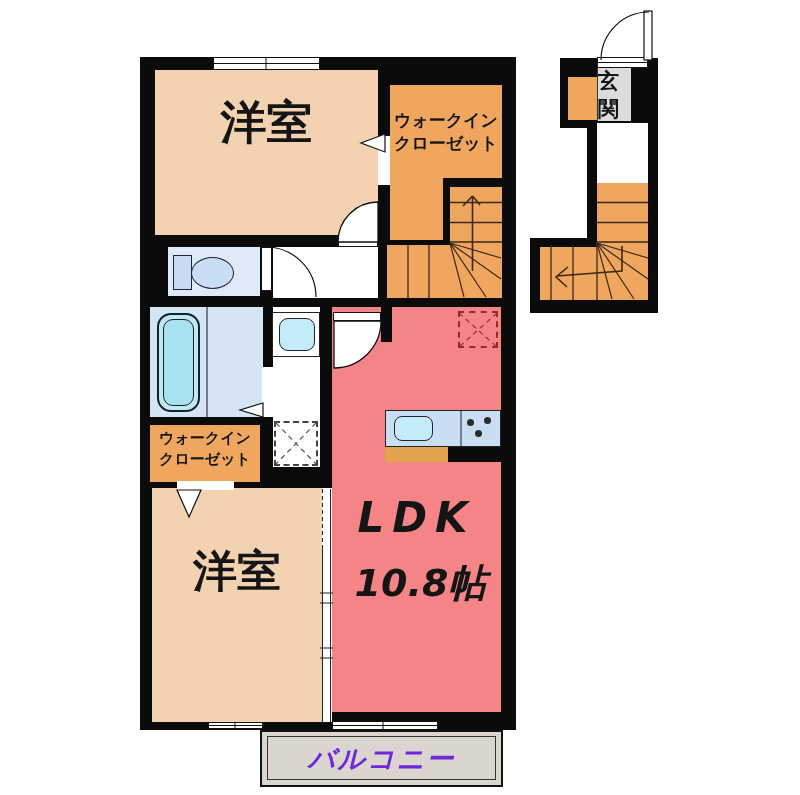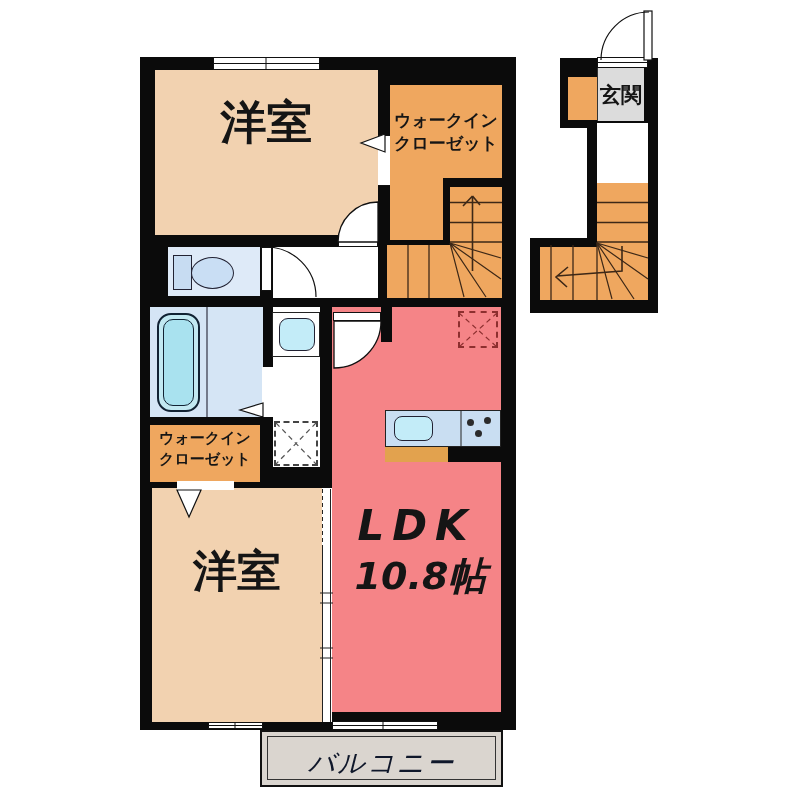--- a/index.html
+++ b/index.html
@@ -9,21 +9,21 @@
   .abs{position:absolute;}
   .fill{position:absolute;}
   .label{position:absolute;text-align:center;color:#151515;font-weight:bold;line-height:1.05;white-space:nowrap;}
   .peach{background:#F2D2B0;}
   .orange{background:#EFA75F;}
   .red{background:#F58487;}
   .black{background:#0b0b0b;}
   .white{background:#ffffff;}
   .bordered{border:1.5px solid #111;}
   svg.overlay{position:absolute;left:0;top:0;pointer-events:none;}
-  .italic{font-style:italic;margin-top:8px;}
+  .italic{font-style:italic;}
 </style>
 </head>
 <body>
 
 <div class="canvas">
 
   <div class="fill black" style="left:140px;top:57px;width:376px;height:673px;"></div>
 
   <div class="fill peach" style="left:155px;top:70px;width:223px;height:165px;"></div>
   <div class="fill white bordered" style="left:213px;top:57px;width:107px;height:13px;border-width:1px;"></div>
@@ -69,26 +69,26 @@
   <div class="fill" style="left:394px;top:416px;width:39px;height:25px;background:#C3ECF8;border:1.5px solid #223;border-radius:8px;"></div>
   <div class="fill" style="left:467px;top:419px;width:7px;height:7px;background:#2b2b2b;border-radius:50%;"></div>
   <div class="fill" style="left:484px;top:417px;width:7px;height:7px;background:#2b2b2b;border-radius:50%;"></div>
   <div class="fill" style="left:475px;top:430px;width:7px;height:7px;background:#2b2b2b;border-radius:50%;"></div>
   <div class="fill" style="left:385px;top:447px;width:63px;height:15px;background:#E2A24E;"></div>
   <div class="fill black" style="left:448px;top:447px;width:53px;height:15px;"></div>
   <div class="fill white" style="left:332px;top:721px;width:106px;height:9px;border:1px solid #111;"></div>
 
   <div class="fill" style="left:260px;top:730px;width:243px;height:57px;background:#DAD5CF;border:2px solid #111;display:flex;align-items:center;justify-content:center;">
     <div class="abs" style="left:5px;top:4px;right:5px;bottom:5px;border:1px solid #333;"></div>
-    <span class="italic" style="font-weight:normal;font-size:27px;color:#0f172a;letter-spacing:2px;">バルコニー</span>
+    <span class="italic" style="font-weight:bold;font-size:27px;color:#6d28d9;letter-spacing:2px;">バルコニー</span>
   </div>
 
   <div class="fill black" style="left:560px;top:58px;width:98px;height:70px;"></div>
   <div class="fill white" style="left:597px;top:57px;width:51px;height:11px;border:1px solid #111;"></div>
-  <div class="fill" style="left:597px;top:68px;width:47px;height:53px;background:#DCDCDC;border-left:1px solid #333;display:flex;align-items:center;justify-content:center;">
+  <div class="fill" style="left:597px;top:68px;width:34px;height:53px;background:#DCDCDC;border-left:1px solid #333;display:flex;align-items:center;justify-content:center;">
     <span style="font-weight:bold;font-size:21px;color:#151515;">玄関</span>
   </div>
   <div class="fill orange" style="left:568px;top:77px;width:29px;height:43px;"></div>
   <div class="fill black" style="left:648px;top:58px;width:10px;height:255px;"></div>
   <div class="fill black" style="left:587px;top:121px;width:10px;height:124px;"></div>
   <div class="fill white" style="left:597px;top:123px;width:51px;height:60px;"></div>
   <div class="fill orange" style="left:597px;top:183px;width:51px;height:59px;"></div>
   <div class="fill orange" style="left:597px;top:242px;width:51px;height:58px;"></div>
   <div class="fill orange" style="left:540px;top:245px;width:57px;height:55px;"></div>
   <div class="fill black" style="left:530px;top:238px;width:10px;height:75px;"></div>
@@ -139,15 +139,15 @@
 
   <div class="label" style="left:390px;top:112px;width:112px;font-size:17px;">ウォークイン</div>
   <div class="label" style="left:390px;top:135px;width:112px;font-size:17px;">クローゼット</div>
 
   <div class="label" style="left:150px;top:431px;width:110px;font-size:15px;">ウォークイン</div>
   <div class="label" style="left:150px;top:452px;width:110px;font-size:15px;">クローゼット</div>
 
   <div class="label" style="left:152px;top:548px;width:170px;font-size:44px;">洋室</div>
 
   <div class="label italic" style="left:332px;top:496px;width:169px;font-size:42px;letter-spacing:8px;">LDK</div>
-  <div class="label italic" style="left:332px;top:549px;width:177px;font-size:38px;">10.8帖</div>
+  <div class="label italic" style="left:332px;top:564px;width:177px;font-size:38px;">10.8帖</div>
 
 </div>
 
 </body></html>

